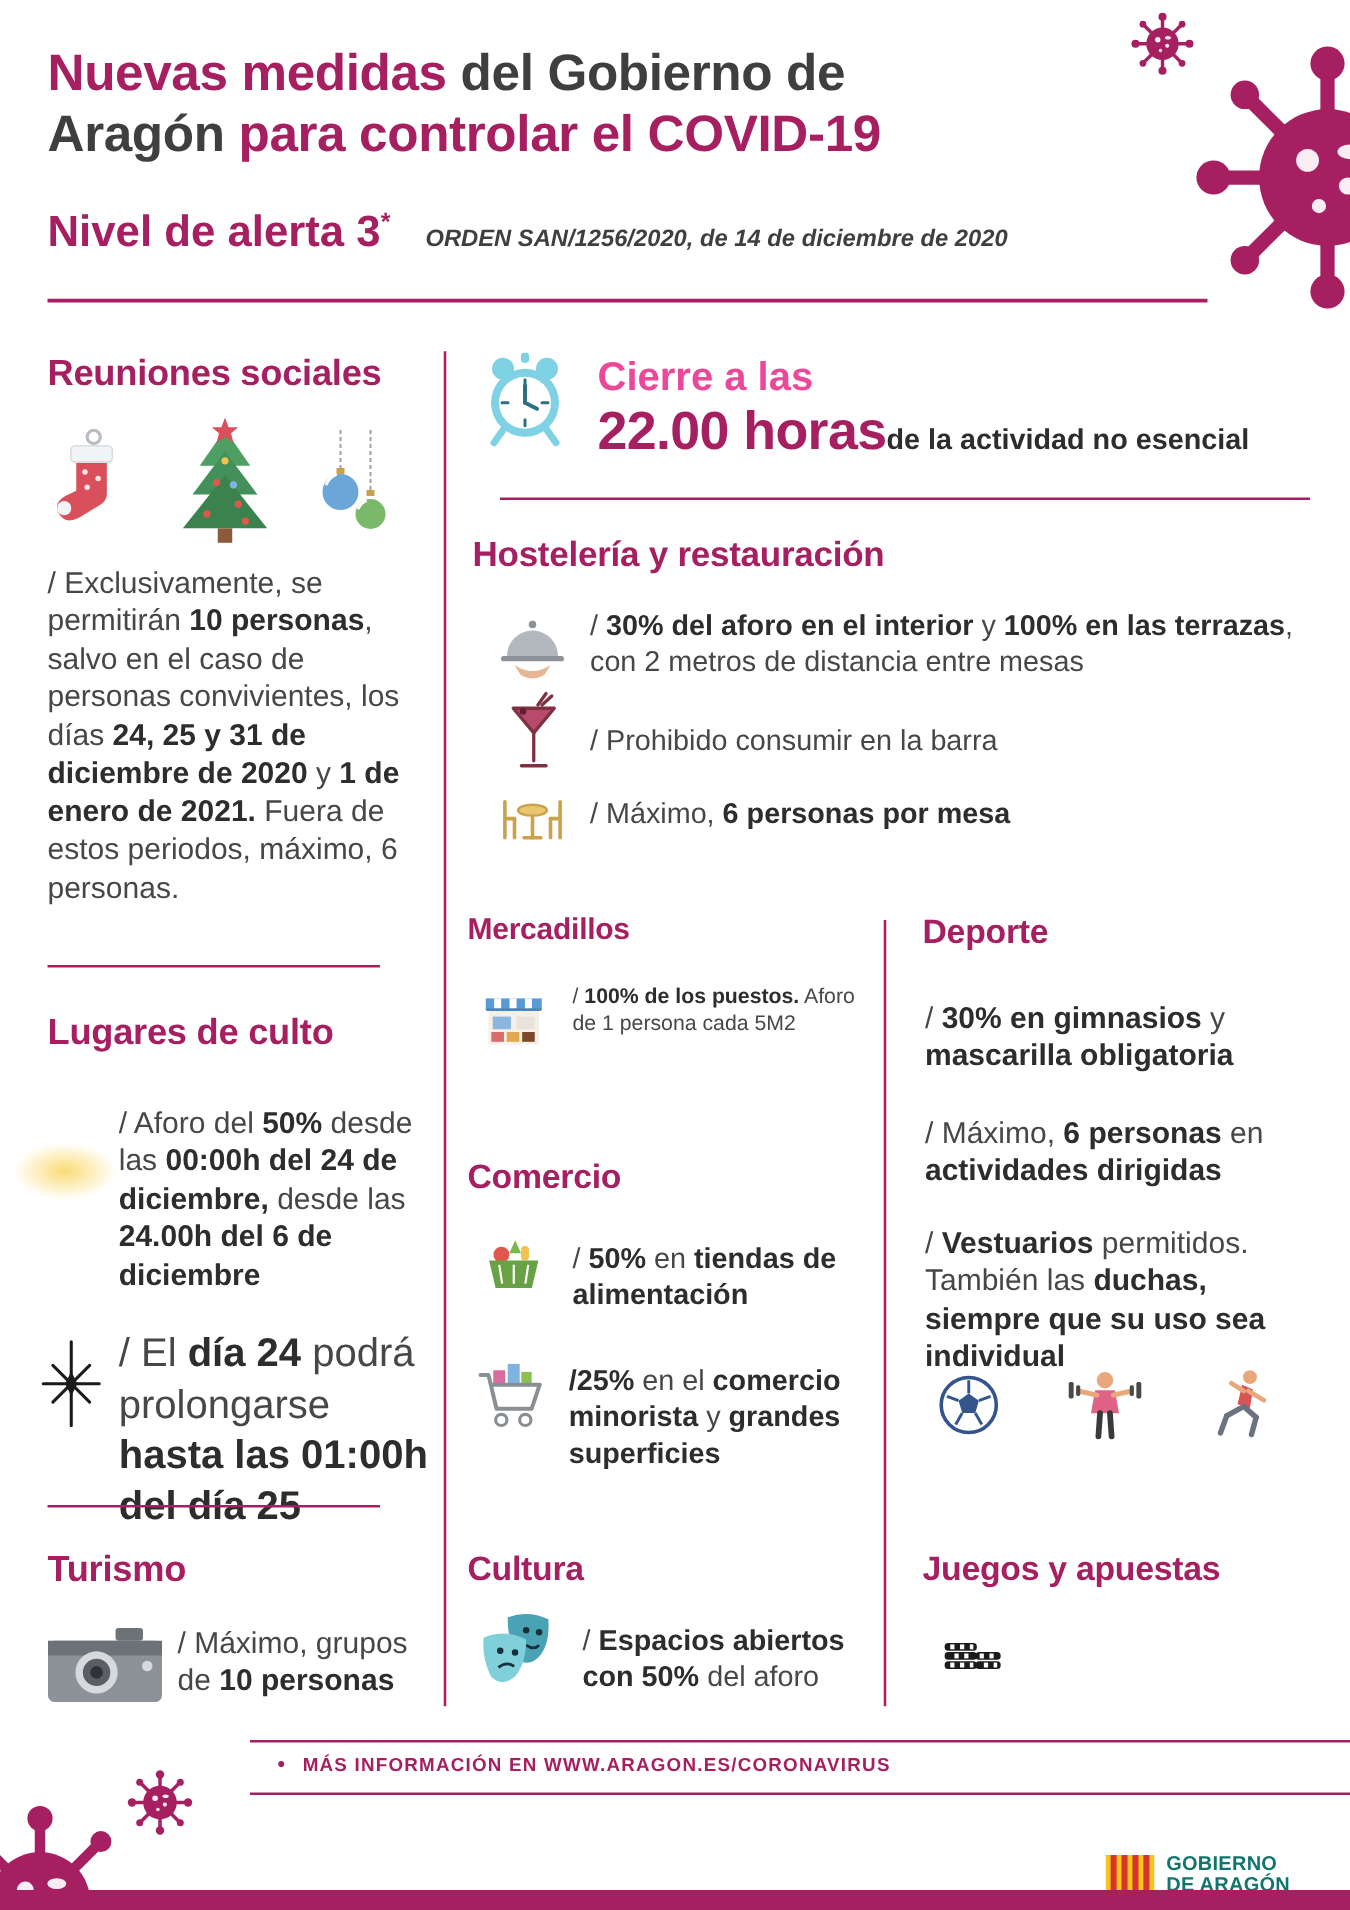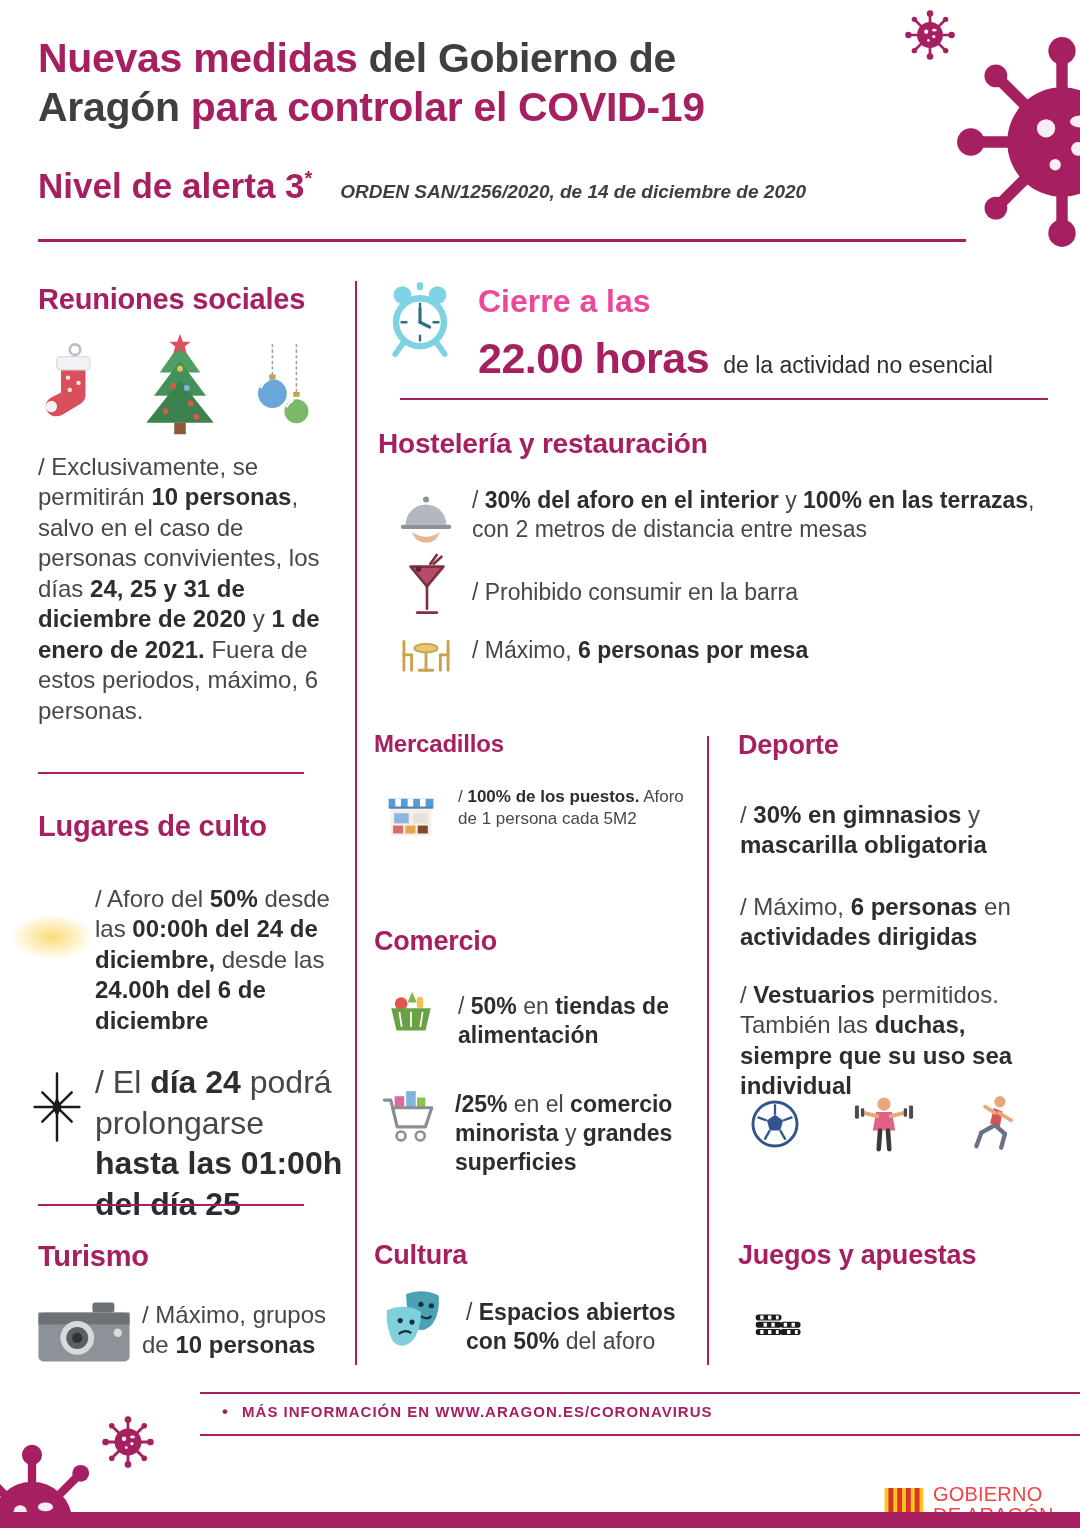--- a/index.html
+++ b/index.html
@@ -49,23 +49,23 @@
   .turismo-body{left:142px;top:1300px;width:200px;font-size:24px}
 
   
   .v-rule-1{left:355px;top:281px;width:2px;height:1084px}
   .v-rule-2{left:707px;top:736px;width:2px;height:629px}
 
   
   .icon-clock{position:absolute;left:380px;top:278px;width:80px;height:82px}
   .cierre{position:absolute;left:478px;top:283px;width:575px}
   .cierre-label{font-size:32px;font-weight:700;color:#ec4899}
-  .cierre-line2{display:flex;align-items:baseline;gap:14px;margin-top:14px}
+  .cierre-line2{display:flex;align-items:baseline;margin-top:1px}
   .cierre-time{font-size:43px;font-weight:800;color:var(--accent);letter-spacing:-0.5px}
-  .cierre-rest{font-size:23px;font-weight:400;color:#2d2d2d}
+  .cierre-rest{font-size:23px;font-weight:700;color:#2d2d2d}
   .cierre-rule{left:400px;top:398px;width:648px;height:2px}
 
   
   .h2-hosteleria{left:378px;top:428px;font-size:28px}
   .icon-cloche{position:absolute;left:396px;top:490px;width:60px;height:54px}
   .host-1{left:472px;top:486px;width:565px;font-size:23px}
   .icon-cocktail{position:absolute;left:404px;top:552px;width:46px;height:66px}
   .host-2{left:472px;top:578px;width:565px;font-size:23px}
   .icon-table{position:absolute;left:392px;top:628px;width:68px;height:48px}
   .host-3{left:472px;top:636px;width:565px;font-size:23px}
@@ -98,21 +98,21 @@
 
   
   .foot-rule-top{left:200px;top:1392px;width:880px;height:2px}
   .footer-info{position:absolute;left:222px;top:1402px;width:840px;color:var(--accent);
                font-size:15px;letter-spacing:1px;font-weight:600}
   .footer-info .fb{font-weight:800}
   .footer-info .bullet{font-size:17px;margin-right:8px}
   .foot-rule-bottom{left:200px;top:1434px;width:880px;height:2px}
   .logo{position:absolute;left:884px;top:1484px;display:flex;gap:9px;align-items:center}
   .flag{width:40px;height:33px}
-  .logo-text{font-size:20px;font-weight:400;color:#ef4444;line-height:1.04;letter-spacing:0.2px}
+  .logo-text{font-size:16px;font-weight:700;color:#0f766e;line-height:1.04;letter-spacing:0.2px}
   .bottom-bar{position:absolute;left:0;top:1512px;width:1080px;height:16px;background:var(--accent)}
 </style>
 </head>
 <body>
 
 <div class="page">
 
   <svg width="0" height="0" style="position:absolute" aria-hidden="true">
     <defs>
       <symbol id="virus" viewBox="0 0 100 100">

